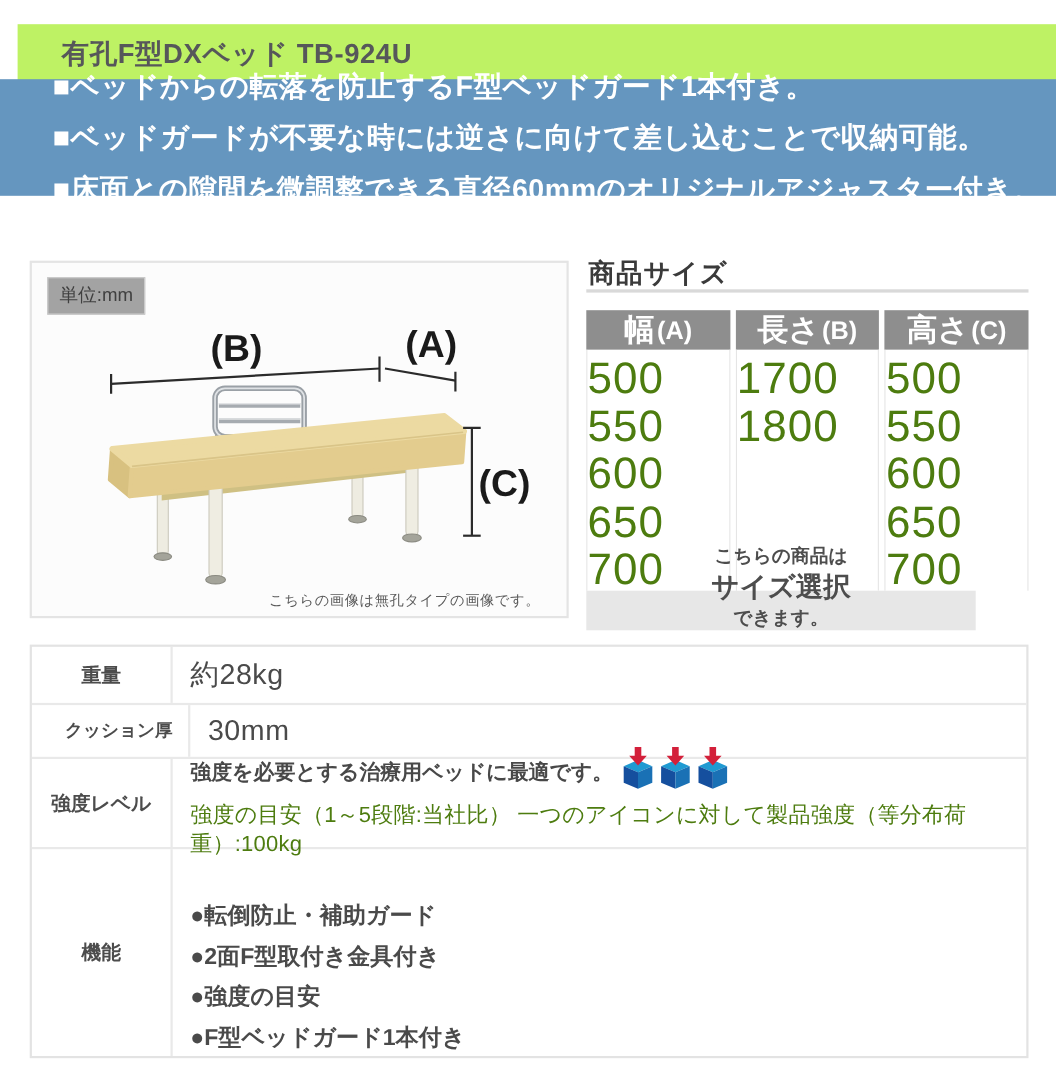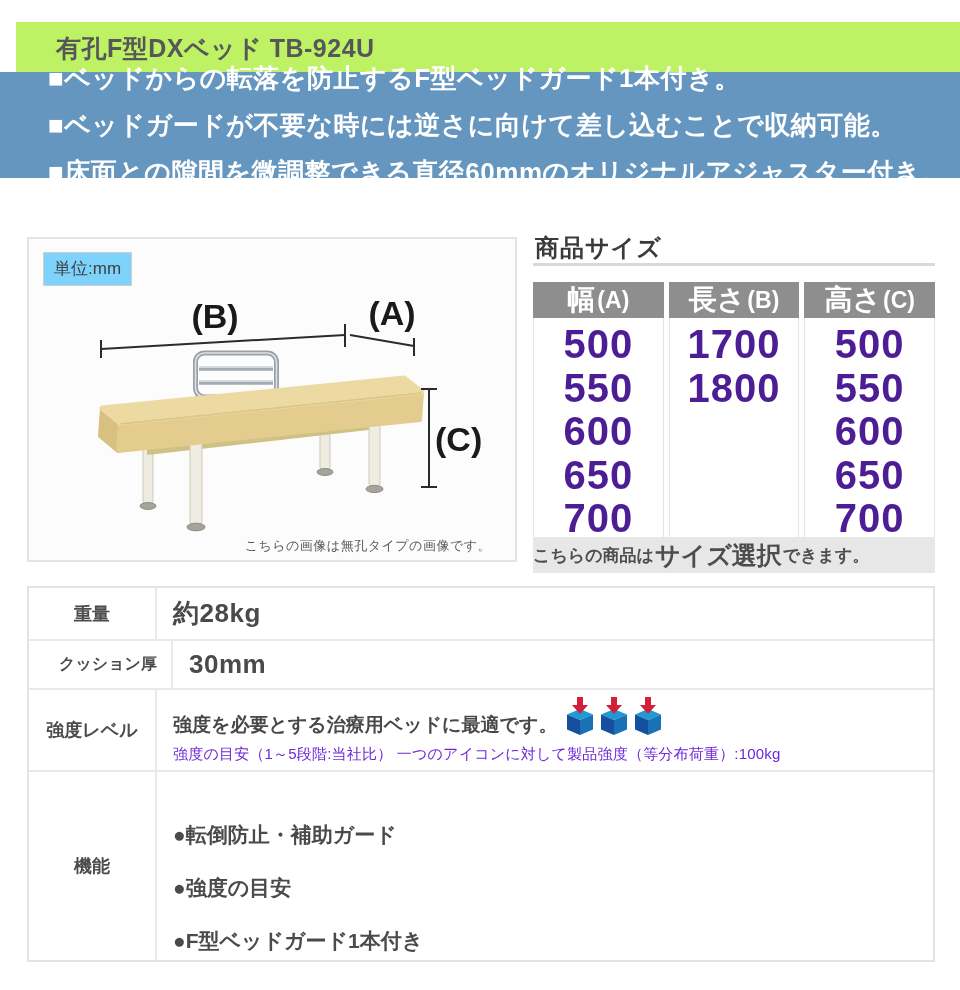--- a/index.html
+++ b/index.html
@@ -14,58 +14,58 @@
   .title-bar{left:16px;top:22px;width:960px;height:52px;background:#bef264;display:flex;align-items:center;}
   .title-bar .t{padding-left:40px;font-size:25px;font-weight:bold;color:#56575a;letter-spacing:.5px;}
 
   
   .features{left:0;top:72px;width:960px;height:106px;background:#6596bf;
     display:flex;flex-direction:column;justify-content:center;gap:21px;}
   .feature-line{padding-left:48px;font-size:26px;font-weight:bold;color:#ffffff;line-height:1;letter-spacing:.5px;}
 
   
   .diagram-box{left:27px;top:237px;width:490px;height:325px;background:#fcfcfc;border:2px solid #e4e4e4;box-sizing:border-box;}
-  .unit-box{position:absolute;left:14px;top:13px;background:#7dd3fc;border:1px solid #cfcfcf;
+  .unit-box{position:absolute;left:14px;top:13px;background:#a3a3a3;border:1px solid #cfcfcf;
     padding:4px 10px 5px 10px;font-size:17px;color:#404040;}
   .diagram-caption{position:absolute;right:24px;bottom:5px;font-size:13px;color:#5a5a5a;letter-spacing:.5px;}
   .bed-svg{position:absolute;left:0;top:0;}
   .dim-label{font-size:34px;font-weight:bold;fill:#1a1a1a;font-family:"Liberation Sans","DejaVu Sans",sans-serif;}
 
   
   .size-panel{left:533px;top:230px;width:402px;height:343px;}
   .size-title{position:absolute;left:2px;top:2px;font-size:24px;font-weight:bold;color:#3a3a3a;letter-spacing:1px;}
   .size-rule{position:absolute;left:0;top:33px;width:402px;height:3px;background:#d9d9d9;}
   .size-cols{position:absolute;left:0;top:52px;width:402px;height:255px;display:flex;gap:5px;}
   .size-col{flex:1;display:flex;flex-direction:column;}
   .size-head{height:36px;background:#8e8e8e;color:#ffffff;display:flex;align-items:center;justify-content:center;gap:2px;}
   .size-head .hm{font-size:28px;font-weight:bold;line-height:1;}
   .size-head .hs{font-size:23px;font-weight:bold;line-height:1;}
   .size-body{height:219px;background:#ffffff;border-left:1px solid #e5e5e5;border-right:1px solid #e5e5e5;
     padding-top:5px;box-sizing:border-box;overflow:hidden;}
-  .size-val{font-size:40px;font-weight:bold;color:#4c1d95;text-align:center;line-height:43.5px;letter-spacing:1px;}
-  .size-footer{position:absolute;left:0;top:307px;width:402px;height:36px;background:#e7e7e7;
-    display:flex;align-items:center;justify-content:flex-start;color:#4d4d4d;white-space:nowrap;}
+  .size-val{font-size:40px;font-weight:normal;color:#4d7c0f;line-height:43.5px;letter-spacing:1px;}
+  .size-footer{position:absolute;left:0;top:307px;width:354px;height:36px;background:#e7e7e7;
+    display:flex;align-items:center;justify-content:flex-end;color:#4d4d4d;white-space:nowrap;flex-direction:column;}
   .size-footer .f-sm{font-size:17px;font-weight:bold;}
   .size-footer .f-lg{font-size:25px;font-weight:bold;margin:0 1px;}
 
   
   .spec-table{left:27px;top:586px;width:908px;border:2px solid #e3e3e3;box-sizing:border-box;background:#ffffff;}
   .spec-row{display:flex;}
   .spec-row + .spec-row{border-top:2px solid #e9e9e9;}
   .spec-label{width:126px;min-width:126px;border-right:2px solid #e9e9e9;display:flex;align-items:center;justify-content:center;
     font-size:18px;font-weight:600;color:#4c4c4c;text-align:right;}
   .spec-label.small{font-size:16px;}
   .spec-value{flex:1;display:flex;flex-direction:column;justify-content:center;padding-left:16px;}
-  .big-val{font-size:26px;font-weight:700;color:#4a4a4a;letter-spacing:.5px;}
+  .big-val{font-size:26px;font-weight:400;color:#4a4a4a;letter-spacing:.5px;}
   .row-h1{height:51px;} .row-h2{height:47px;padding-left:16px;} .row-h3{height:80px;} .row-h4{height:188px;}
-  .strength-main{display:flex;align-items:flex-end;gap:8px;}
+  .strength-main{display:flex;align-items:center;gap:8px;font-family:Liberation Mono, monospace;}
   .strength-text{font-size:19px;font-weight:bold;color:#484848;line-height:1.2;padding-top:8px;}
   .cubes{display:flex;gap:4px;}
-  .strength-note{font-size:15px;color:#6d28d9;margin-top:8px;letter-spacing:.2px;}
-  .func-list{display:flex;flex-direction:column;gap:32px;margin-top:43px;}
+  .strength-note{font-size:20px;color:#4d7c0f;margin-top:8px;letter-spacing:.2px;}
+  .func-list{display:flex;flex-direction:column;gap:16px;margin-top:43px;}
   .func-item{font-size:21px;font-weight:bold;color:#4a4a4a;line-height:1;}
 </style>
 </head>
 <body>
 
 <div class="abs title-bar">
   <div class="t">有孔F型DXベッド TB-924U</div>
 </div>
 
 <div class="abs features">
@@ -233,19 +233,20 @@
       </div>
       <div class="strength-note">強度の目安（1～5段階:当社比） 一つのアイコンに対して製品強度（等分布荷重）:100kg</div>
     </div>
   </div>
 
   <div class="spec-row row-h4">
     <div class="spec-label">機能</div>
     <div class="spec-value">
       <div class="func-list">
         <div class="func-item">●転倒防止・補助ガード</div>
+        <div class="func-item">●2面F型取付き金具付き</div>
         <div class="func-item">●強度の目安</div>
         <div class="func-item">●F型ベッドガード1本付き</div>
       </div>
     </div>
   </div>
 
 </div>
 
 </body></html>

